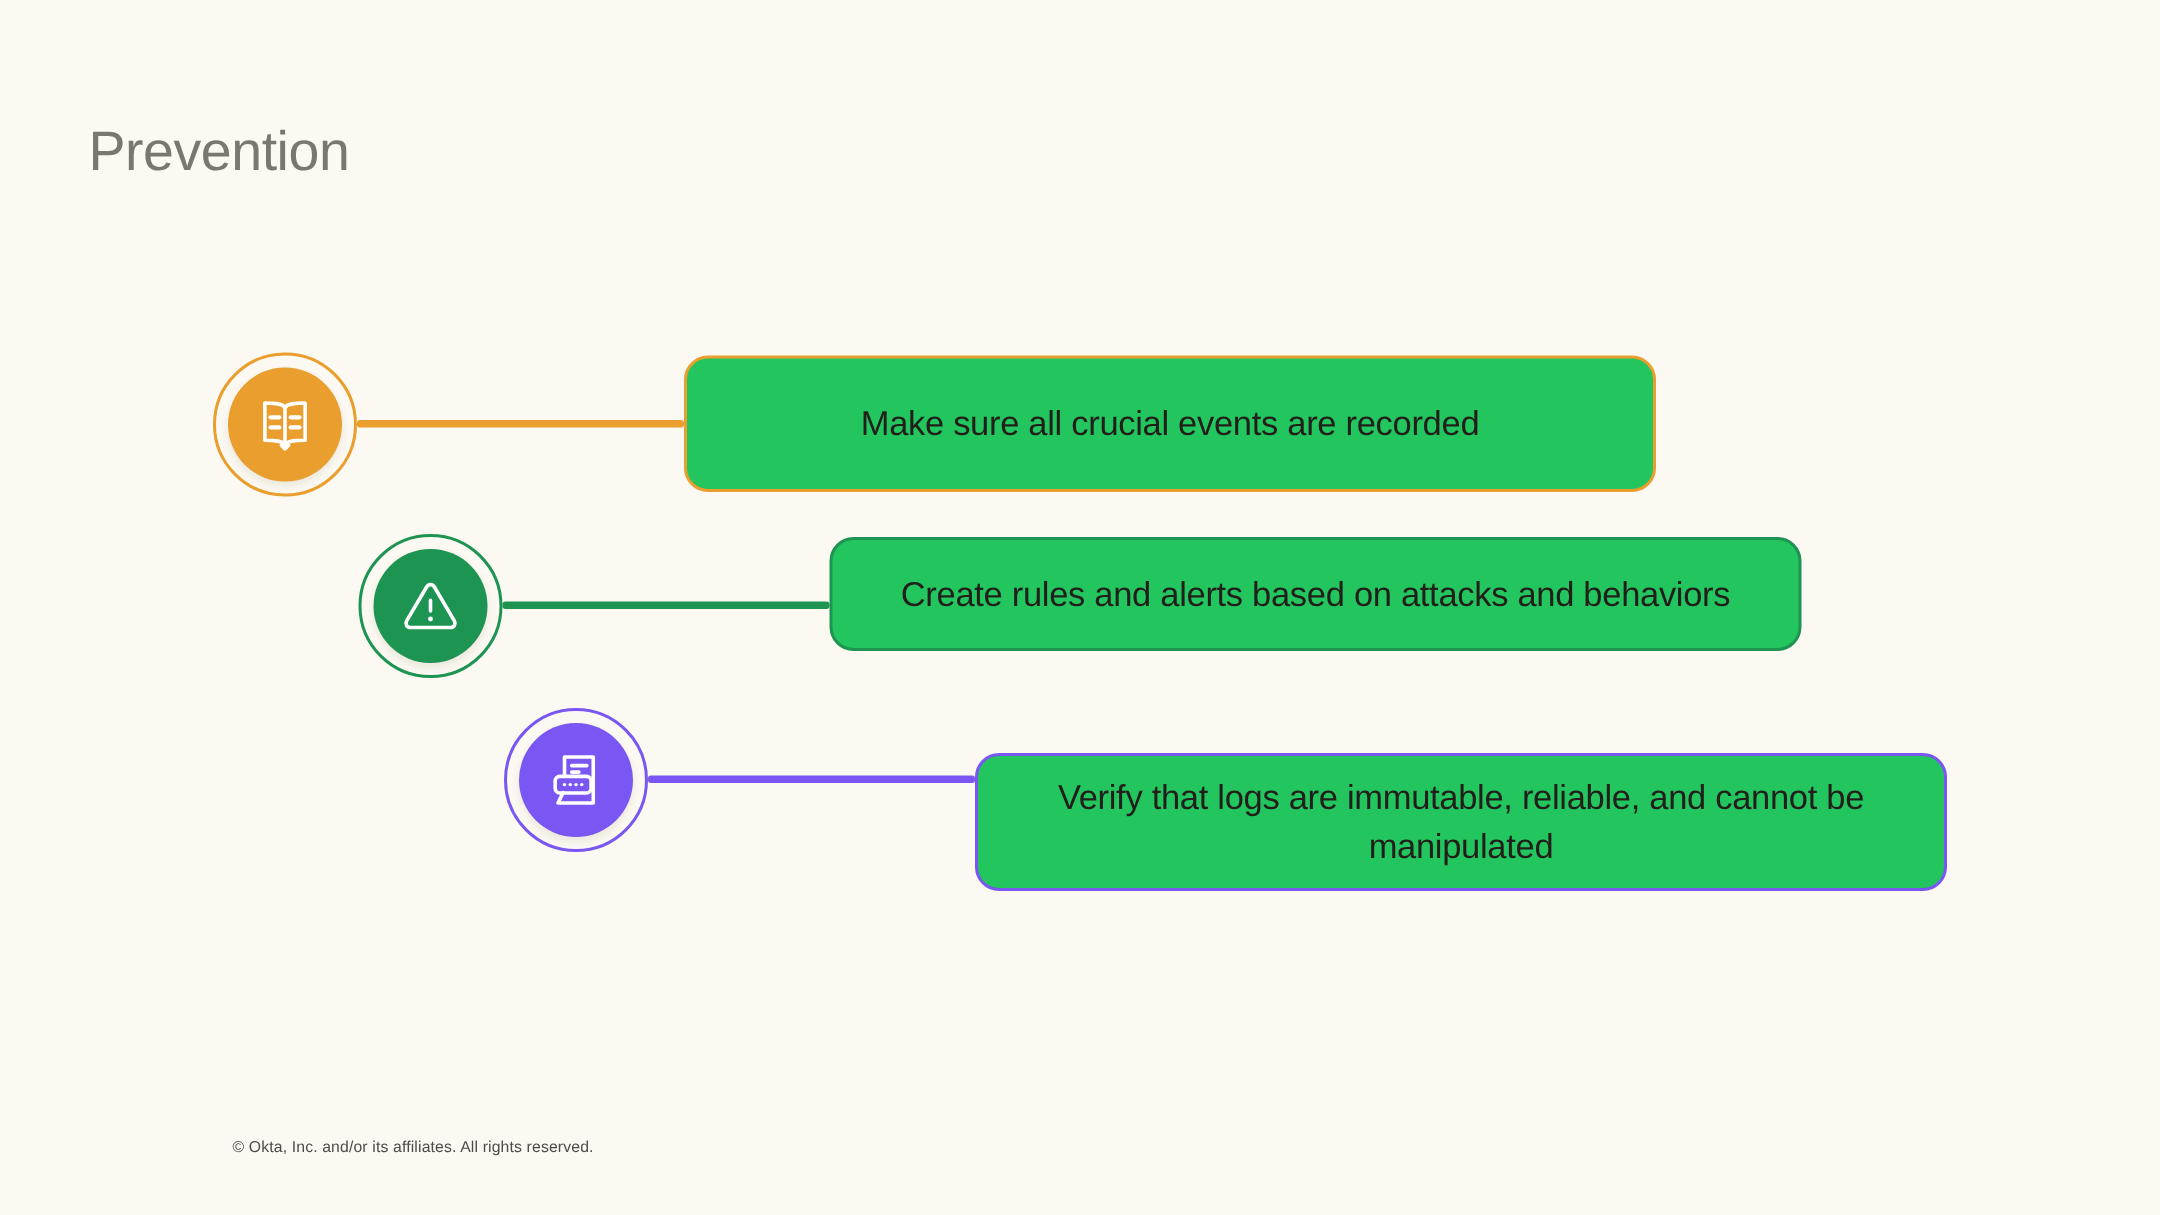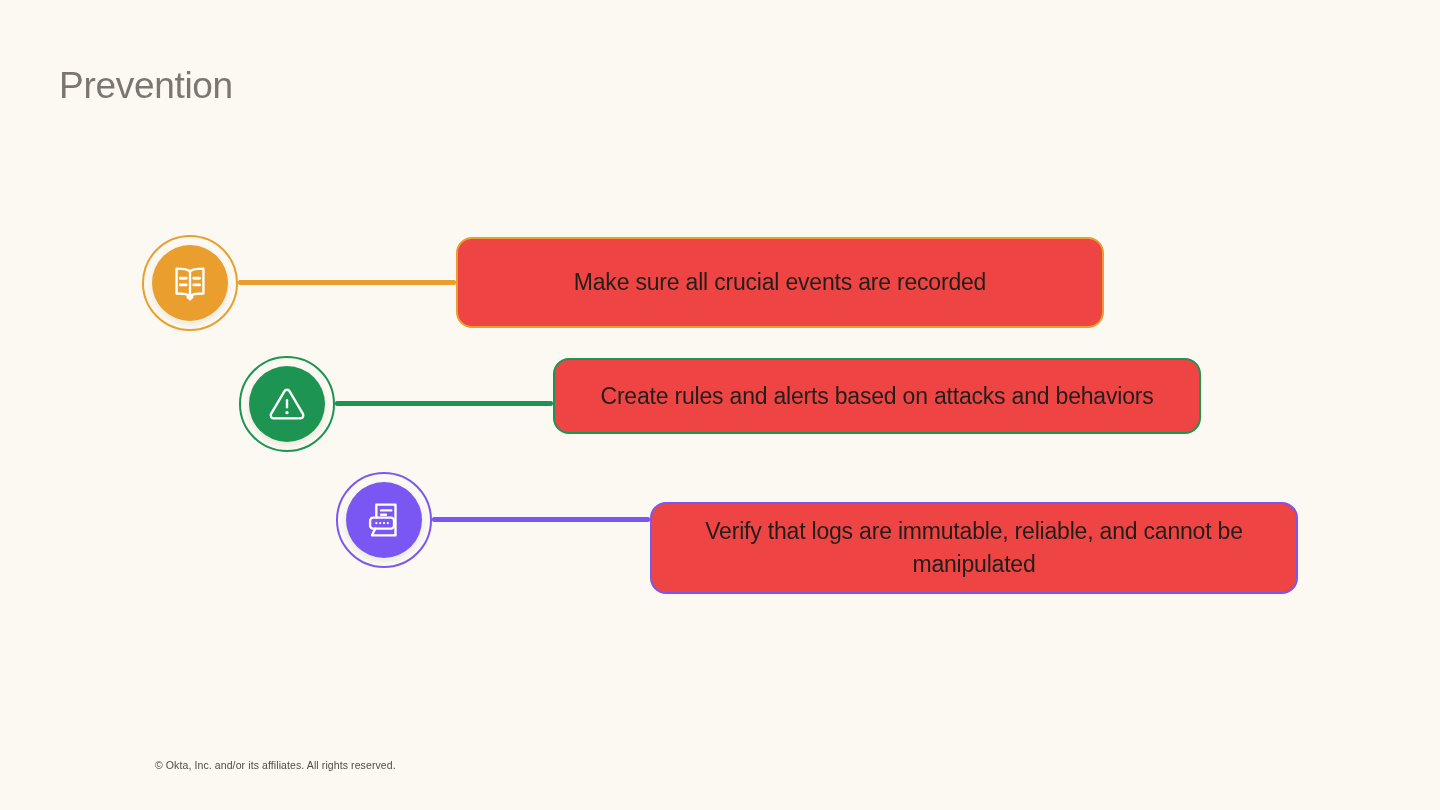--- a/index.html
+++ b/index.html
@@ -19,21 +19,21 @@
     font-weight: 500;
     letter-spacing: -0.5px;
     color: #221F1B;
     line-height: 1.15;
   }
   .subtitle {
     font-size: 37px;
     font-weight: 400;
     letter-spacing: -0.3px;
     color: #7B7770;
-    margin-top: 6px;
+    margin-top: 21px;
     line-height: 1.1;
   }
 
   
   .icon-ring {
     position: absolute;
     width: 96px; height: 96px;
     border-radius: 50%;
     border: 2.5px solid;
     display: flex; align-items: center; justify-content: center;
@@ -52,21 +52,21 @@
     height: 5px;
     width: 218px;
     border-radius: 2px;
   }
 
   .callout {
     position: absolute;
     width: 648px;
     border: 2px solid;
     border-radius: 16px;
-    background: #ef4444;
+    background: #22c55e;
     display: flex; align-items: center; justify-content: center;
     text-align: center;
     padding: 10px 40px;
     font-size: 23px;
     letter-spacing: -0.2px;
     line-height: 1.42;
     color: #221F1B;
   }
   .ring-0 { left: 142px; top: 235px; border-color: #E99E2E; }
   .fill-0 { background: #E99E2E; }

